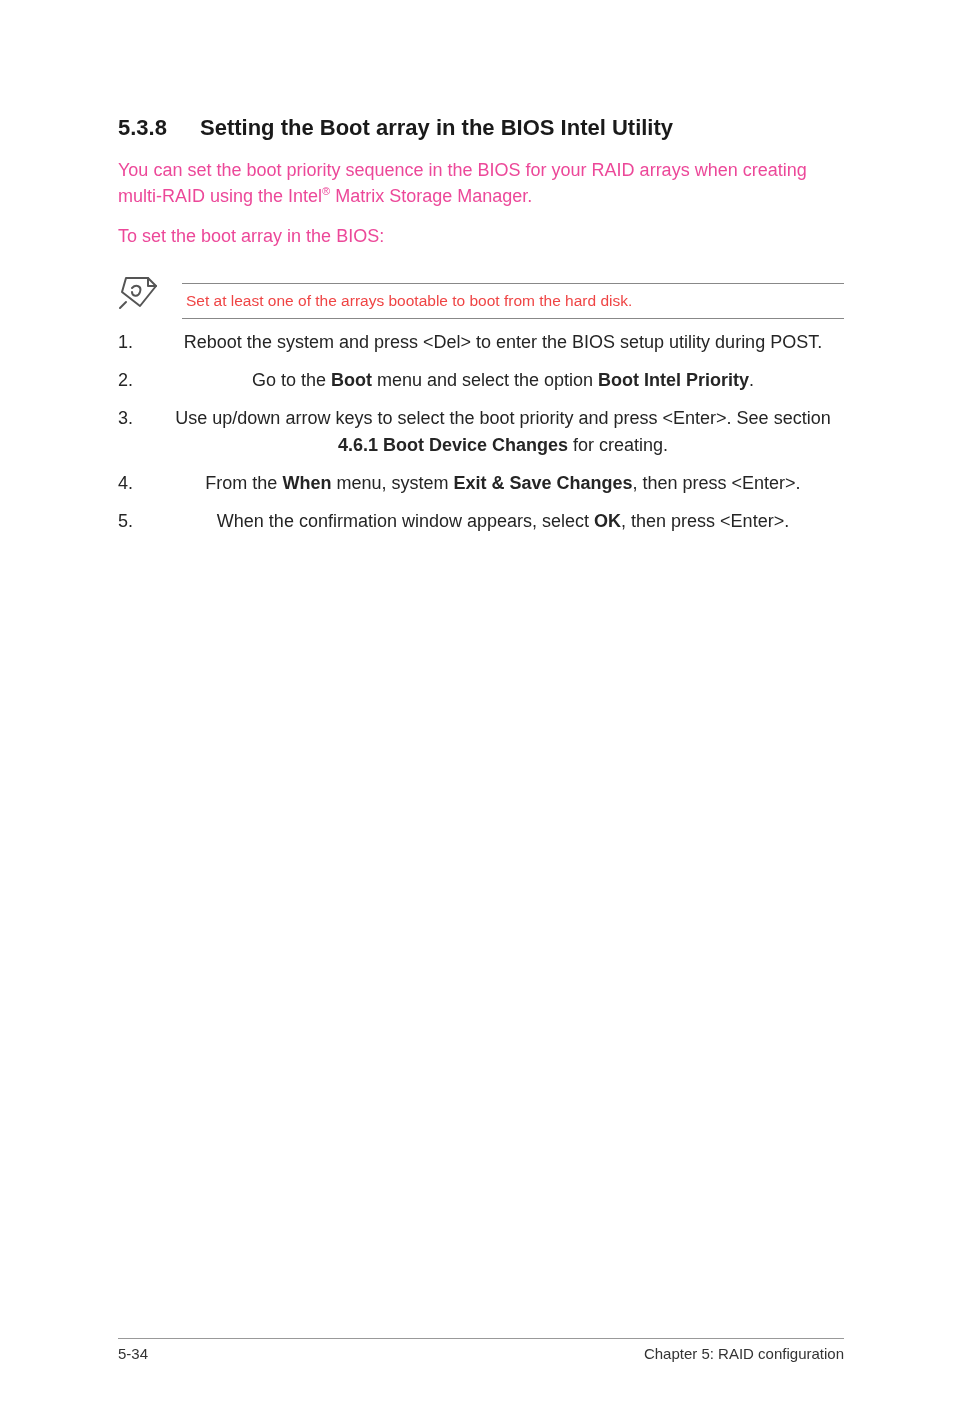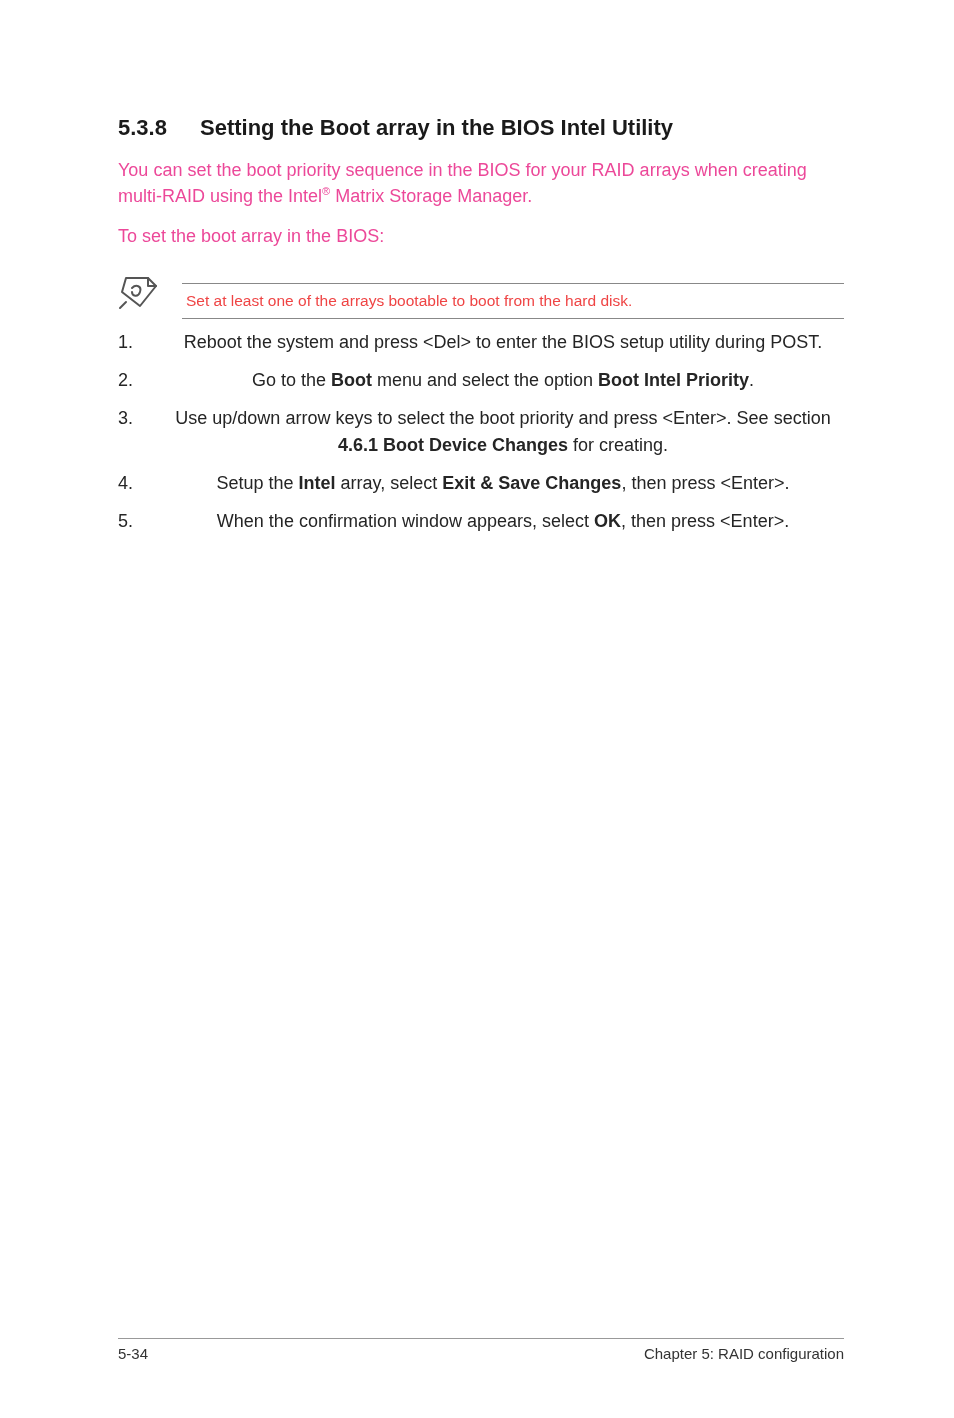--- a/index.html
+++ b/index.html
@@ -111,21 +111,21 @@
 
 <ol class="steps">
   <li><span>Reboot the system and press &lt;Del&gt; to enter the BIOS setup utility during POST.</span></li>
   <li>
     <span>Go to the </span><b>Boot</b><span> menu and select the option </span><b>Boot Intel Priority</b><span>.</span>
   </li>
   <li>
     <span>Use up/down arrow keys to select the boot priority and press &lt;Enter&gt;. See section </span><b>4.6.1 Boot Device Changes</b><span> for creating.</span>
   </li>
   <li>
-    <span>Setup the </span><b>Intel</b><span> array, select </span><b>Exit &amp; Save Changes</b><span>, then press &lt;Enter&gt;.</span>
+    <span>From the </span><b>When</b><span> menu, system </span><b>Exit &amp; Save Changes</b><span>, then press &lt;Enter&gt;.</span>
   </li>
   <li>
     <span>When the confirmation window appears, select </span><b>OK</b><span>, then press &lt;Enter&gt;.</span>
   </li>
 </ol>
 
 <div class="footer">
   <span>5-34</span>
   <span>Chapter 5: RAID configuration</span>
 </div>

